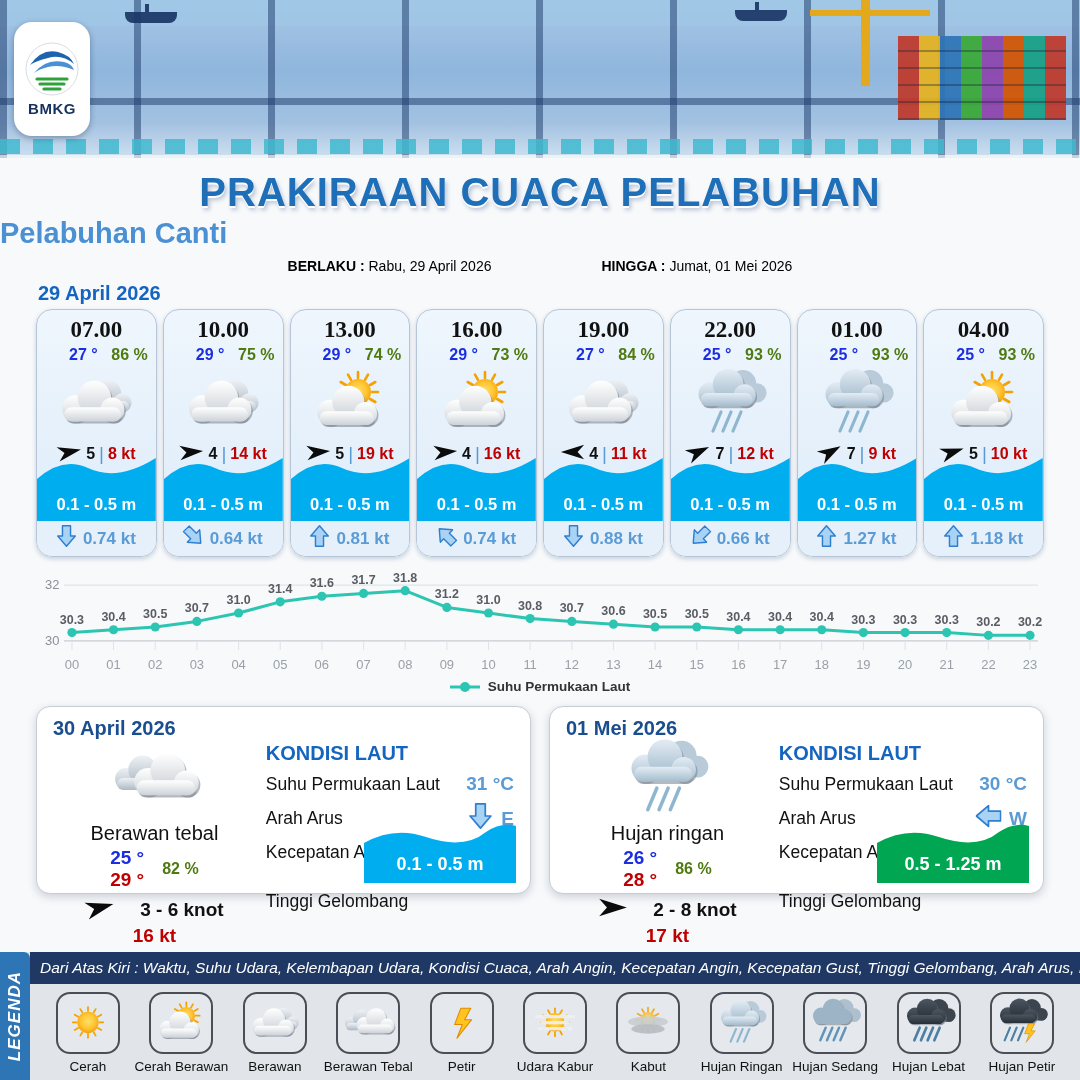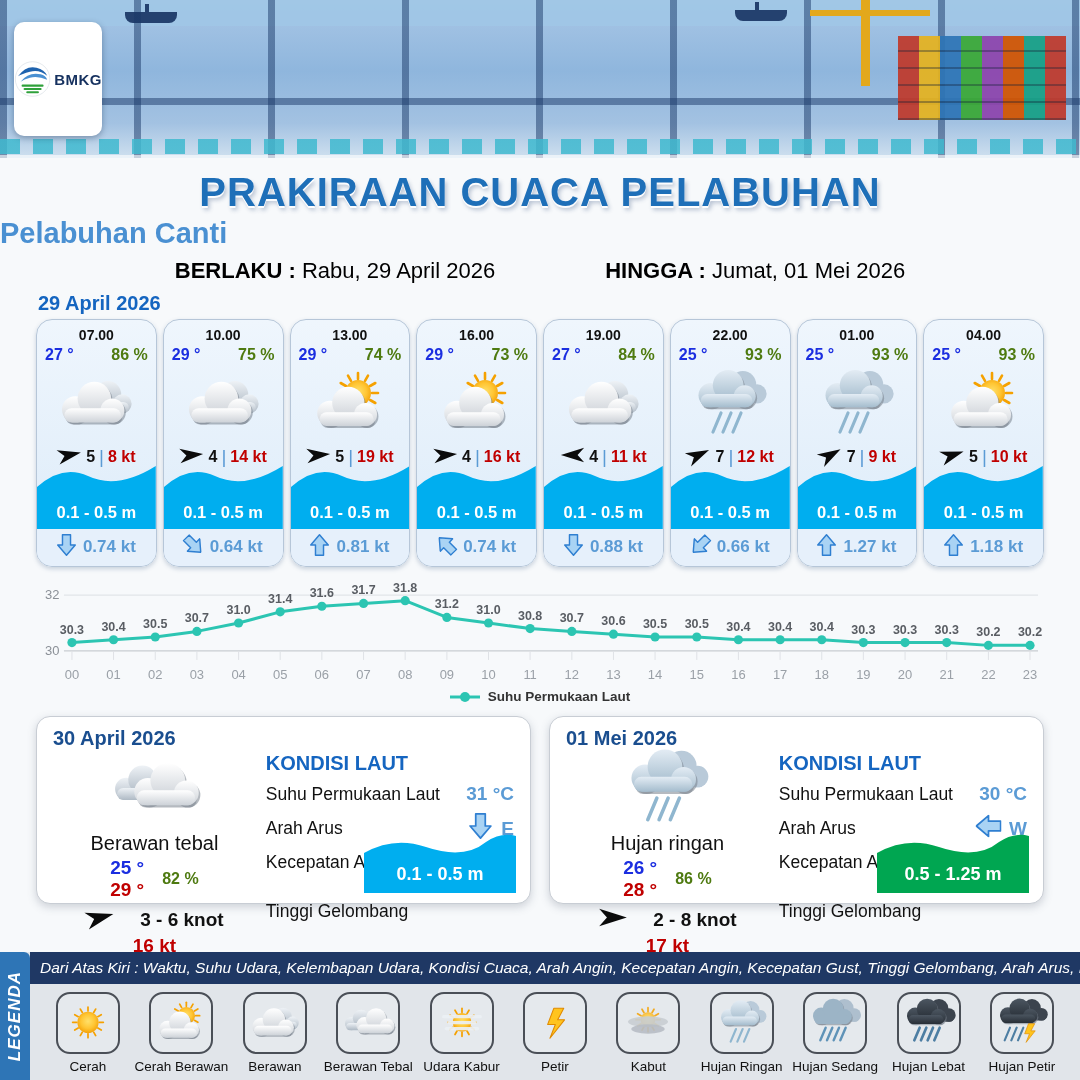--- a/index.html
+++ b/index.html
@@ -18,47 +18,47 @@
   .boat::after { content:""; position:absolute; left:20px; top:-8px; width:4px; height:8px; background:#24416f; }
   .cstack { position:absolute; right:14px; top:36px; width:168px; height:84px; opacity:.92;
     background:
       repeating-linear-gradient(0deg, rgba(10,20,40,.35) 0 2px, rgba(0,0,0,0) 2px 17px),
       repeating-linear-gradient(90deg,#c0392b 0 21px,#e6b31e 21px 42px,#2e75b6 42px 63px,#3aa935 63px 84px,#8e44ad 84px 105px,#d35400 105px 126px,#16a085 126px 147px,#c0392b 147px 168px); }
   .crane-v { position:absolute; right:210px; top:0; width:9px; height:86px; background:#e3a81c; }
   .crane-h { position:absolute; right:150px; top:10px; width:120px; height:6px; background:#e3a81c; }
   .chairs { position:absolute; left:0; right:0; bottom:4px; height:15px; opacity:.85;
     background:repeating-linear-gradient(90deg,#3fb9cf 0 20px, rgba(0,0,0,0) 20px 33px); }
   .floorband { position:absolute; left:0; right:0; bottom:0; height:3px; background:rgba(255,255,255,.6); }
-  .logo-box { position:absolute; left:14px; top:22px; width:88px; height:114px; background:#fff;
-    border-radius:10px; box-shadow:0 2px 6px rgba(10,30,60,.35);
-    display:flex; flex-direction:row; align-items:center; justify-content:center; gap:3px; z-index:3; }
+  .logo-box { position:absolute; left:14px; top:22px; width:76px; height:114px; background:#fff;
+    border-radius:18px; box-shadow:0 2px 6px rgba(10,30,60,.35);
+    display:flex; flex-direction:column; align-items:center; justify-content:center; gap:3px; z-index:3; }
   .logo-text { font-weight:bold; font-size:15px; color:#16315f; letter-spacing:.5px; }
   .header-text { position:absolute; left:128px; top:22px; right:6px; color:#fff; z-index:2; }
   .h-line1 { font-size:20px; font-weight:bold; text-shadow:1px 2px 2px rgba(16,38,77,.85); }
   .h-line2 { font-size:33px; font-weight:bold; margin-top:5px; text-shadow:2px 3px 2px rgba(16,38,77,.85); }
   .h-line3 { font-size:18.5px; margin-top:9px; text-shadow:1px 2px 2px rgba(16,38,77,.85); }
 
   
   .titlebar { padding-top:12px; background:#f7f9fb; }
   .main-title { text-align:center; font-size:40px; font-weight:bold; letter-spacing:1px; color:#1e6fb8;
     text-shadow:0 2px 0 rgba(255,255,255,.95), 2px 4px 4px rgba(40,70,120,.30); }
   .port-title { font-size:29px; font-weight:bold; color:#4a90d2; margin-top:2px; }
-  .validity { display:flex; justify-content:center; gap:110px; font-size:22px; margin-top:8px; color:#000; }
+  .validity { display:flex; justify-content:center; gap:110px; font-size:14px; margin-top:8px; color:#000; }
   .vlabel { font-weight:bold; }
   .date-label { margin:8px 0 4px 38px; color:#1565c0; font-weight:bold; font-size:20px; }
 
   
   .cards-row { display:flex; gap:6px; margin:0 36px; }
   .card { width:121px; height:248px; border-radius:16px; overflow:hidden;
     background:linear-gradient(180deg,#eff6fd 0%,#dcebf9 100%);
     border:1.5px solid #b6c6d8; box-shadow:0 2px 4px rgba(60,90,130,.25);
     display:flex; flex-direction:column; }
-  .c-time { text-align:center; font-weight:bold; font-size:14px; padding-top:7px; }
+  .c-time { text-align:center; font-weight:bold; font-size:23px; padding-top:7px;font-family:Liberation Serif, serif; }
   .c-meta { display:flex; justify-content:space-between; padding:3px 8px 0; font-weight:bold; font-size:16px; }
-  .c-temp { color:#1b2ee0; } .c-hum { color:#4e7a10; }
+  .c-temp { color:#1b2ee0;margin-left:24px; } .c-hum { color:#4e7a10; }
   .c-icon { height:82px; display:flex; align-items:center; justify-content:center; }
   .c-wind { display:flex; align-items:center; justify-content:center; gap:4px; font-weight:bold; font-size:16px; height:26px; }
   .sep { color:#5b9bd5; font-weight:normal; font-size:19px; }
   .gustv { color:#c00000; }
   .c-wave { position:relative; height:60px; margin-top:auto; }
   .wavesvg { position:absolute; left:0; bottom:0; width:100%; height:70px; }
   .wave-txt { position:absolute; left:0; right:0; bottom:7px; text-align:center; color:#fff; font-weight:bold; font-size:16.5px; }
   .c-cur { height:38px; background:#e6f0fb; display:flex; align-items:center; justify-content:center; gap:7px;
     color:#5b9bd5; font-weight:bold; font-size:17px; }
   .c-cur svg, .c-wind svg { flex:none; }
@@ -1290,20 +1290,51 @@
               </linearGradient>
  <linearGradient id="g-rainc" x1="0" y1="0" x2="0" y2="1">
                 <stop offset="0%" stop-color="#e3ecf4"></stop>
                 <stop offset="100%" stop-color="#a4bccd"></stop>
               </linearGradient>
  <linearGradient id="g-dark" x1="0" y1="0" x2="0" y2="1">
                 <stop offset="0%" stop-color="#4c5661"></stop>
                 <stop offset="100%" stop-color="#272e36"></stop>
               </linearGradient>
 </defs>
+            <path transform="translate(31,17) scale(1.15)" d="M8 0 L21 0 L13 15 L22 15 L3 39 L10 21 L0 21 Z" fill="#ffc41e" stroke="#e08a00" stroke-width="1.4" stroke-linejoin="round"></path>
+          </svg>
+        </div>
+   <div class="llabel">Petir</div>
+ </div>
+      <div class="legend-item">
+   <div class="licon">
+          <svg width="56" height="52" viewBox="0 0 84 78">
+            <defs>
+ <radialGradient id="g-sun" cx="50%" cy="45%" r="60%">
+                <stop offset="0%" stop-color="#ffe06a"></stop>
+                <stop offset="55%" stop-color="#ffc533"></stop>
+                <stop offset="100%" stop-color="#f29b00"></stop>
+              </radialGradient>
+ <linearGradient id="g-cld" x1="0" y1="0" x2="0" y2="1">
+                <stop offset="0%" stop-color="#ffffff"></stop>
+                <stop offset="100%" stop-color="#cdd2d8"></stop>
+              </linearGradient>
+ <linearGradient id="g-cldb" x1="0" y1="0" x2="0" y2="1">
+                <stop offset="0%" stop-color="#eef2f6"></stop>
+                <stop offset="100%" stop-color="#aeb9c4"></stop>
+              </linearGradient>
+ <linearGradient id="g-rainc" x1="0" y1="0" x2="0" y2="1">
+                <stop offset="0%" stop-color="#e3ecf4"></stop>
+                <stop offset="100%" stop-color="#a4bccd"></stop>
+              </linearGradient>
+ <linearGradient id="g-dark" x1="0" y1="0" x2="0" y2="1">
+                <stop offset="0%" stop-color="#4c5661"></stop>
+                <stop offset="100%" stop-color="#272e36"></stop>
+              </linearGradient>
+</defs>
             <line x1="57.0" y1="38.0" x2="63.0" y2="38.0" stroke="#f5a100" stroke-width="2.6" stroke-linecap="round"></line>
             <line x1="55.0" y1="45.5" x2="60.2" y2="48.5" stroke="#f5a100" stroke-width="2.6" stroke-linecap="round"></line>
             <line x1="49.5" y1="51.0" x2="52.5" y2="56.2" stroke="#f5a100" stroke-width="2.6" stroke-linecap="round"></line>
             <line x1="42.0" y1="53.0" x2="42.0" y2="59.0" stroke="#f5a100" stroke-width="2.6" stroke-linecap="round"></line>
             <line x1="34.5" y1="51.0" x2="31.5" y2="56.2" stroke="#f5a100" stroke-width="2.6" stroke-linecap="round"></line>
             <line x1="29.0" y1="45.5" x2="23.8" y2="48.5" stroke="#f5a100" stroke-width="2.6" stroke-linecap="round"></line>
             <line x1="27.0" y1="38.0" x2="21.0" y2="38.0" stroke="#f5a100" stroke-width="2.6" stroke-linecap="round"></line>
             <line x1="29.0" y1="30.5" x2="23.8" y2="27.5" stroke="#f5a100" stroke-width="2.6" stroke-linecap="round"></line>
             <line x1="34.5" y1="25.0" x2="31.5" y2="19.8" stroke="#f5a100" stroke-width="2.6" stroke-linecap="round"></line>
             <line x1="42.0" y1="23.0" x2="42.0" y2="17.0" stroke="#f5a100" stroke-width="2.6" stroke-linecap="round"></line>
@@ -1336,51 +1367,20 @@
               </linearGradient>
  <linearGradient id="g-rainc" x1="0" y1="0" x2="0" y2="1">
                 <stop offset="0%" stop-color="#e3ecf4"></stop>
                 <stop offset="100%" stop-color="#a4bccd"></stop>
               </linearGradient>
  <linearGradient id="g-dark" x1="0" y1="0" x2="0" y2="1">
                 <stop offset="0%" stop-color="#4c5661"></stop>
                 <stop offset="100%" stop-color="#272e36"></stop>
               </linearGradient>
 </defs>
-            <path transform="translate(31,17) scale(1.15)" d="M8 0 L21 0 L13 15 L22 15 L3 39 L10 21 L0 21 Z" fill="#ffc41e" stroke="#e08a00" stroke-width="1.4" stroke-linejoin="round"></path>
-          </svg>
-        </div>
-   <div class="llabel">Petir</div>
- </div>
-      <div class="legend-item">
-   <div class="licon">
-          <svg width="56" height="52" viewBox="0 0 84 78">
-            <defs>
- <radialGradient id="g-sun" cx="50%" cy="45%" r="60%">
-                <stop offset="0%" stop-color="#ffe06a"></stop>
-                <stop offset="55%" stop-color="#ffc533"></stop>
-                <stop offset="100%" stop-color="#f29b00"></stop>
-              </radialGradient>
- <linearGradient id="g-cld" x1="0" y1="0" x2="0" y2="1">
-                <stop offset="0%" stop-color="#ffffff"></stop>
-                <stop offset="100%" stop-color="#cdd2d8"></stop>
-              </linearGradient>
- <linearGradient id="g-cldb" x1="0" y1="0" x2="0" y2="1">
-                <stop offset="0%" stop-color="#eef2f6"></stop>
-                <stop offset="100%" stop-color="#aeb9c4"></stop>
-              </linearGradient>
- <linearGradient id="g-rainc" x1="0" y1="0" x2="0" y2="1">
-                <stop offset="0%" stop-color="#e3ecf4"></stop>
-                <stop offset="100%" stop-color="#a4bccd"></stop>
-              </linearGradient>
- <linearGradient id="g-dark" x1="0" y1="0" x2="0" y2="1">
-                <stop offset="0%" stop-color="#4c5661"></stop>
-                <stop offset="100%" stop-color="#272e36"></stop>
-              </linearGradient>
-</defs>
             <g opacity=".85">
               <line x1="54.0" y1="34.0" x2="60.0" y2="34.0" stroke="#f5a100" stroke-width="2.6" stroke-linecap="round"></line>
               <line x1="52.4" y1="40.0" x2="57.6" y2="43.0" stroke="#f5a100" stroke-width="2.6" stroke-linecap="round"></line>
               <line x1="48.0" y1="44.4" x2="51.0" y2="49.6" stroke="#f5a100" stroke-width="2.6" stroke-linecap="round"></line>
               <line x1="42.0" y1="46.0" x2="42.0" y2="52.0" stroke="#f5a100" stroke-width="2.6" stroke-linecap="round"></line>
               <line x1="36.0" y1="44.4" x2="33.0" y2="49.6" stroke="#f5a100" stroke-width="2.6" stroke-linecap="round"></line>
               <line x1="31.6" y1="40.0" x2="26.4" y2="43.0" stroke="#f5a100" stroke-width="2.6" stroke-linecap="round"></line>
               <line x1="30.0" y1="34.0" x2="24.0" y2="34.0" stroke="#f5a100" stroke-width="2.6" stroke-linecap="round"></line>
               <line x1="31.6" y1="28.0" x2="26.4" y2="25.0" stroke="#f5a100" stroke-width="2.6" stroke-linecap="round"></line>
               <line x1="36.0" y1="23.6" x2="33.0" y2="18.4" stroke="#f5a100" stroke-width="2.6" stroke-linecap="round"></line>

